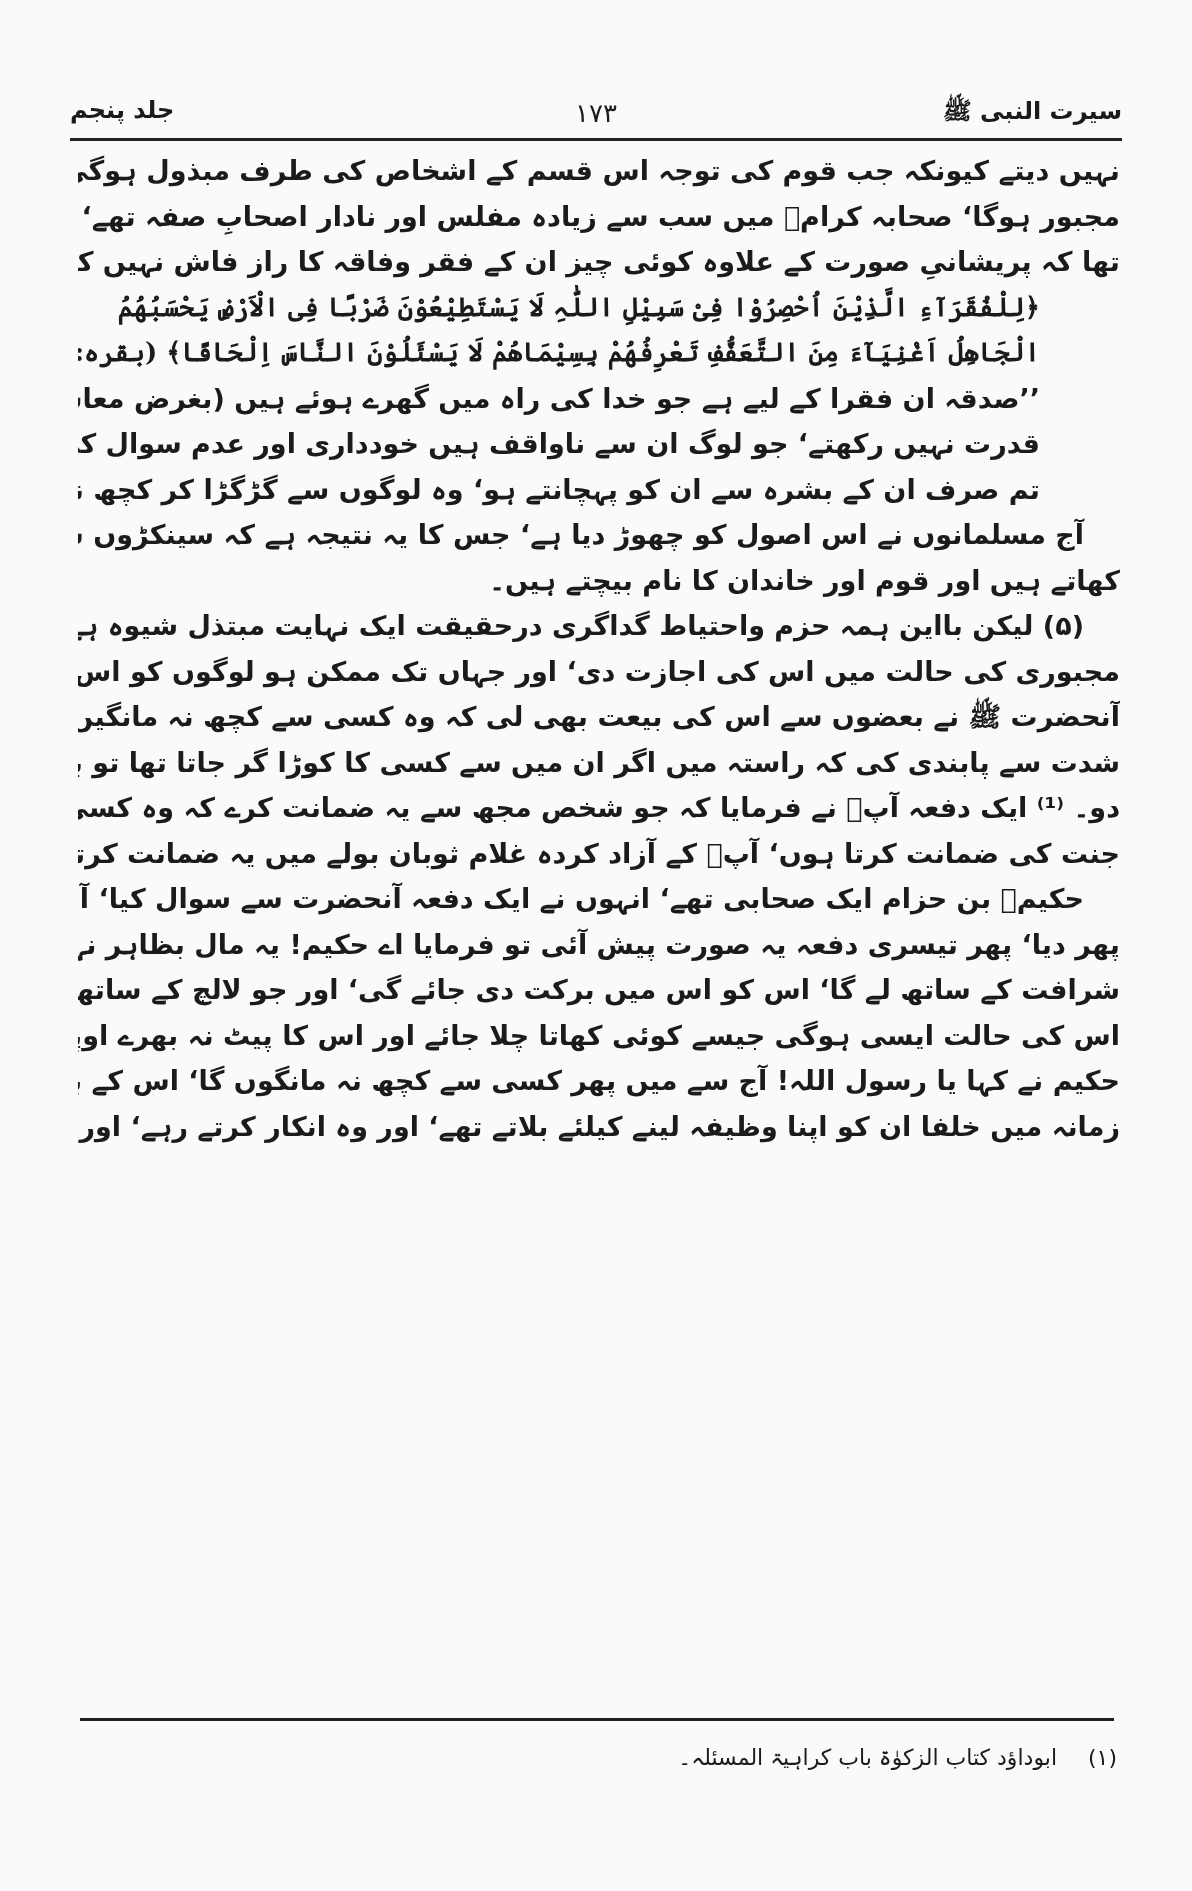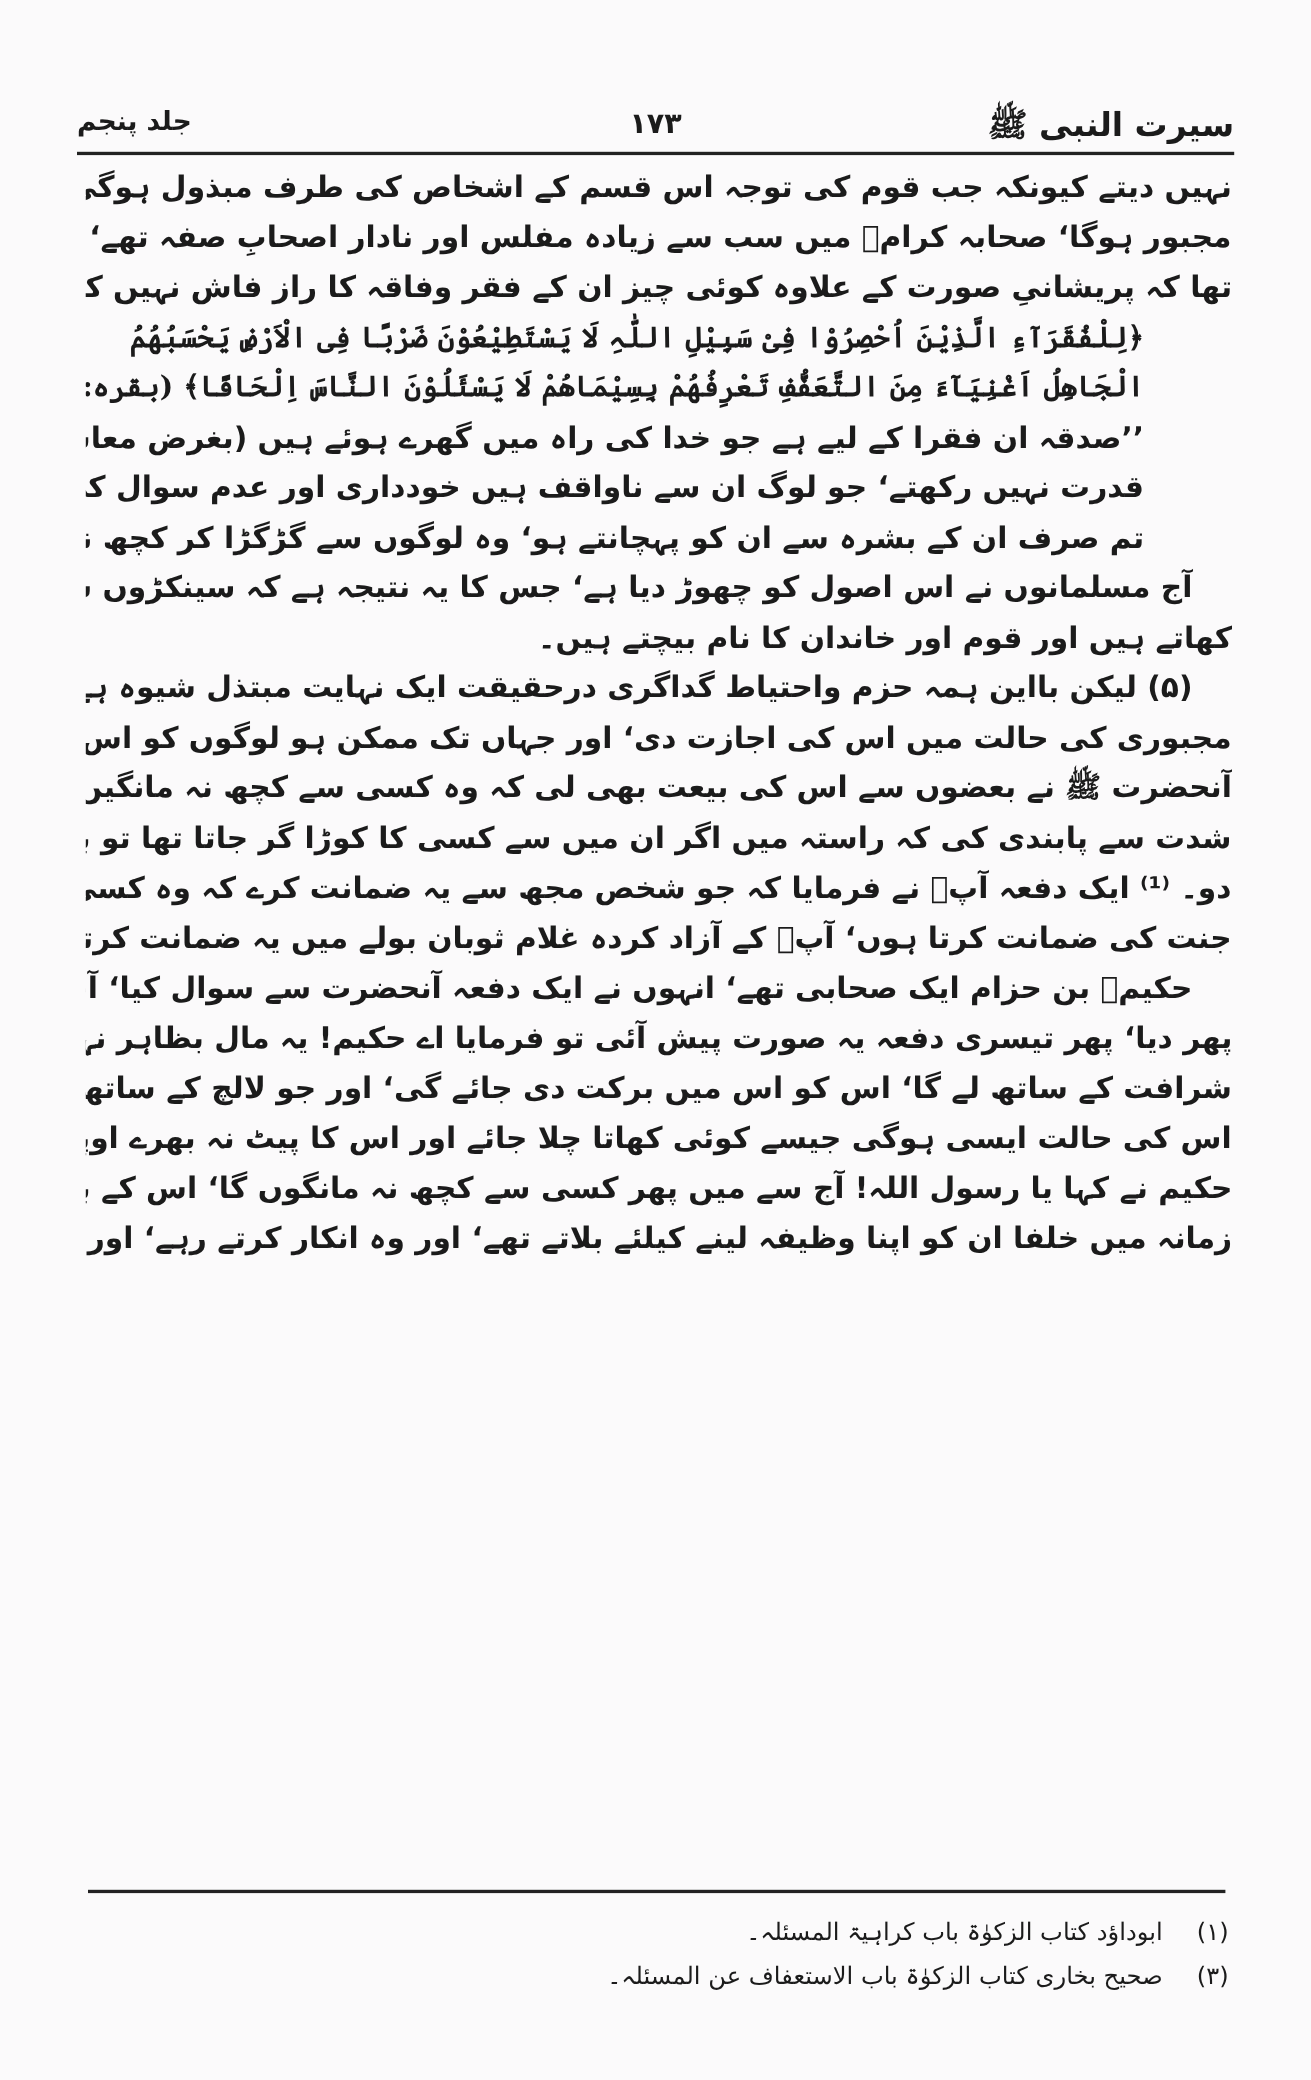--- a/index.html
+++ b/index.html
@@ -1,21 +1,21 @@
 <!DOCTYPE html>
 <html lang="ur" dir="rtl"><head>
 <meta charset="utf-8">
 <style>
   html, body { margin:0; padding:0; background:#fbfafb; }
   body { width:1192px; height:1891px; position:relative; overflow:hidden;
          font-family:"DejaVu Sans", sans-serif; color:#1b1b1b; }
   .page { position:absolute; left:0; top:0; width:1192px; height:1891px; }
   .header { position:absolute; left:70px; width:1052px; top:92px; height:46px; }
-  .hdr-right { position:absolute; right:0; top:4px; font-size:30px; font-weight:bold; }
-  .hdr-center { position:absolute; left:50%; transform:translateX(-50%); top:6px; font-size:26px; font-weight:bold; direction:ltr;text-align:center; }
+  .hdr-right { position:absolute; right:0; top:4px; font-size:24px; font-weight:bold; }
+  .hdr-center { position:absolute; left:50%; transform:translateX(-50%); top:6px; font-size:26px; font-weight:normal; direction:ltr;text-align:center; }
   .hdr-left { position:absolute; left:0; top:4px; font-size:24px; font-weight:bold; }
   .hdr-rule { position:absolute; left:70px; width:1052px; top:138px; height:0; border-top:3px solid #222; }
   .body { position:absolute; left:78px; width:1042px; top:148px; }
   .line { height:45.5px; line-height:45.5px; font-size:27px; font-weight:bold; white-space:nowrap;
           text-align:justify; text-align-last:justify; overflow:hidden; }
   .line.short { text-align-last:right; }
   .line.indent { padding-right:36px; }
   .line.quote { padding-right:80px; padding-left:80px; }
   .line.ar { font-family:"DejaVu Serif", serif; font-size:26px; padding-right:80px; padding-left:80px; }
   .fn-rule { position:absolute; left:80px; width:1034px; top:1718px; border-top:3px solid #222; }
@@ -55,15 +55,14 @@
       <div class="line">پھر دیا‘ پھر تیسری دفعہ یہ صورت پیش آئی تو فرمایا اے حکیم! یہ مال بظاہر نہایت شیریں اور خوش رنگ چیز ہے جو اس کو</div>
       <div class="line">شرافت کے ساتھ لے گا‘ اس کو اس میں برکت دی جائے گی‘ اور جو لالچ کے ساتھ لے گا‘ اس کو برکت نہ ملے گی اور</div>
       <div class="line">اس کی حالت ایسی ہوگی جیسے کوئی کھاتا چلا جائے اور اس کا پیٹ نہ بھرے اوپر کا ہاتھ نیچے کے ہاتھ سے بہتر ہے۔</div>
       <div class="line">حکیم نے کہا یا رسول اللہ! آج سے میں پھر کسی سے کچھ نہ مانگوں گا‘ اس کے بعد ان کا یہ حال ہوا کہ خلافتِ راشدہ کے</div>
       <div class="line">زمانہ میں خلفا ان کو اپنا وظیفہ لینے کیلئے بلاتے تھے‘ اور وہ انکار کرتے رہے‘ اور آخر تک اس انکار پر قائم رہے۔ ⁽³⁾</div>
     </div>
 
   <div class="fn-rule"></div>
   <div class="footnotes" id="footnotes">
       <div class="fn"><span class="fn-num">(۱)</span><span>ابوداؤد کتاب الزکوٰۃ باب کراہیۃ المسئلہ۔</span></div>
-      <div class="fn"><span class="fn-num">(۳)</span><span>صحیح بخاری کتاب الزکوٰۃ باب الاستعفاف عن المسئلہ۔</span></div>
     </div>
 </div>
 
 </body></html>

